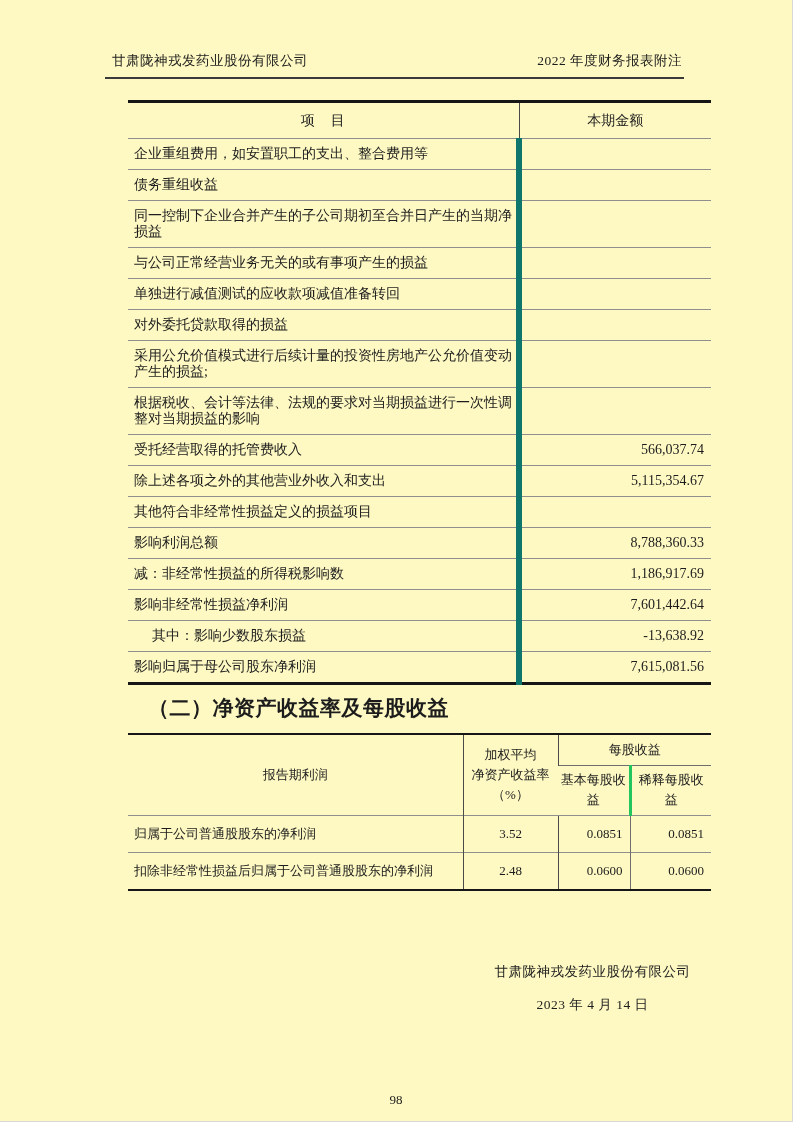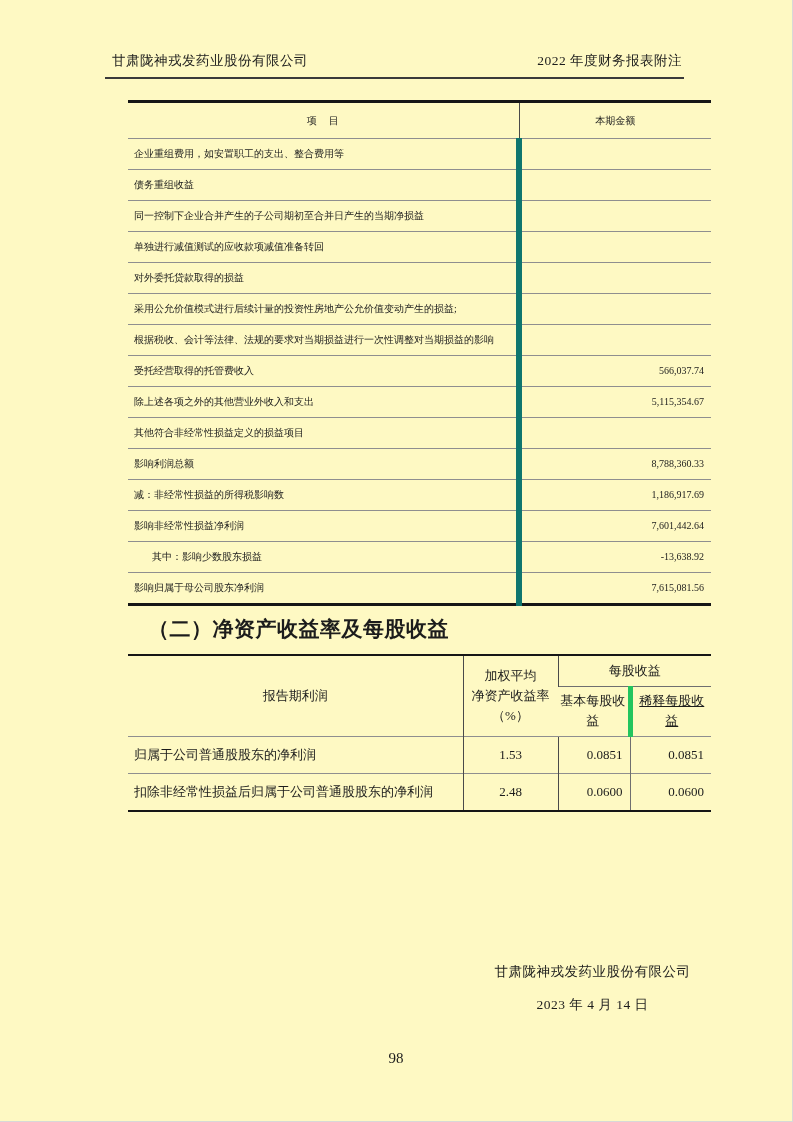--- a/index.html
+++ b/index.html
@@ -30,21 +30,21 @@
   .header-rule {
     margin: 7px 108px 0 105px;
     border: 0;
     border-top: 2px solid #3a3a3a;
   }
   
   table { border-collapse: collapse; table-layout: fixed; }
   .t1 {
     margin: 21px 0 8px 128px;
     width: 583px;
-    font-size: 10px;
+    font-size: 14px;
     border-top: 3px solid #161616;
     border-bottom: 3px solid #161616;
   }
   .t1 th, .t1 td {
     font-weight: normal;
     line-height: 16px;
     vertical-align: middle;
     border-top: 1px solid #8f8f8f;
   }
   .t1 thead th { border-top: none; }
@@ -71,44 +71,44 @@
   }
   .t2 th, .t2 td {
     font-weight: normal;
     line-height: 20px;
     vertical-align: middle;
   }
   .t2 th { text-align: center; }
   .t2 .h-eps-group { padding: 5px 2px; border-left: 1px solid #4a4a4a; }
   .t2 .h-roe { border-left: 1px solid #4a4a4a; white-space: pre-line; padding: 4px 2px; }
   .t2 .h-basic, .t2 .h-diluted { border-top: 1px solid #6f6f6f; padding: 4px 2px 5px 2px; }
-  .t2 .h-diluted { border-left: 5px solid #22c55e; text-decoration: underline; }
+  .t2 .h-diluted { border-left: 3px solid #22c55e; }
   .t2 tbody td { border-top: 1px solid #8f8f8f; }
   .t2 td.item { text-align: left; padding: 8px 2px 8px 6px; }
   .t2 td.roe  { text-align: center; padding: 8px 2px; border-left: 1px solid #4a4a4a; }
   .t2 td.eps  { text-align: right; padding: 8px 7px 8px 2px; border-left: 1px solid #4a4a4a; }
   .t2 td.eps2 { border-left: 1px solid #6f6f6f; }
   
   .sign-block {
     position: absolute;
     top: 963px;
     left: 420px;
     width: 345px;
     text-align: center;
     font-size: 13.5px;
     letter-spacing: 0.5px;
   }
   .sign-date { margin-top: 15px; }
   .folio {
     position: absolute;
-    top: 1050px;
+    top: 1092px;
     left: 0;
     width: 100%;
     text-align: center;
-    font-size: 15px;
+    font-size: 13px;
   }
 </style>
 </head>
 <body>
 
 <div class="page">
 
   <div class="doc-header">
     <span>甘肃陇神戎发药业股份有限公司</span>
     <span>2022 年度财务报表附注</span>
@@ -130,20 +130,24 @@
       <tr>
         <td class="item">企业重组费用，如安置职工的支出、整合费用等</td>
         <td class="amt"></td>
       </tr>
       <tr>
         <td class="item">债务重组收益</td>
         <td class="amt"></td>
       </tr>
       <tr>
         <td class="item">同一控制下企业合并产生的子公司期初至合并日产生的当期净损益</td>
+        <td class="amt"></td>
+      </tr>
+      <tr>
+        <td class="item">与公司正常经营业务无关的或有事项产生的损益</td>
         <td class="amt"></td>
       </tr>
       <tr>
         <td class="item">单独进行减值测试的应收款项减值准备转回</td>
         <td class="amt"></td>
       </tr>
       <tr>
         <td class="item">对外委托贷款取得的损益</td>
         <td class="amt"></td>
       </tr>
@@ -208,21 +212,21 @@
         <th colspan="2" class="h-eps-group">每股收益</th>
       </tr>
       <tr>
         <th class="h-basic">基本每股收益</th>
         <th class="h-diluted">稀释每股收益</th>
       </tr>
     </thead>
     <tbody>
       <tr>
         <td class="item">归属于公司普通股股东的净利润</td>
-        <td class="roe">1.53</td>
+        <td class="roe">3.52</td>
         <td class="eps">0.0851</td>
         <td class="eps eps2">0.0851</td>
       </tr>
       <tr>
         <td class="item">扣除非经常性损益后归属于公司普通股股东的净利润</td>
         <td class="roe">2.48</td>
         <td class="eps">0.0600</td>
         <td class="eps eps2">0.0600</td>
       </tr>
     </tbody>

